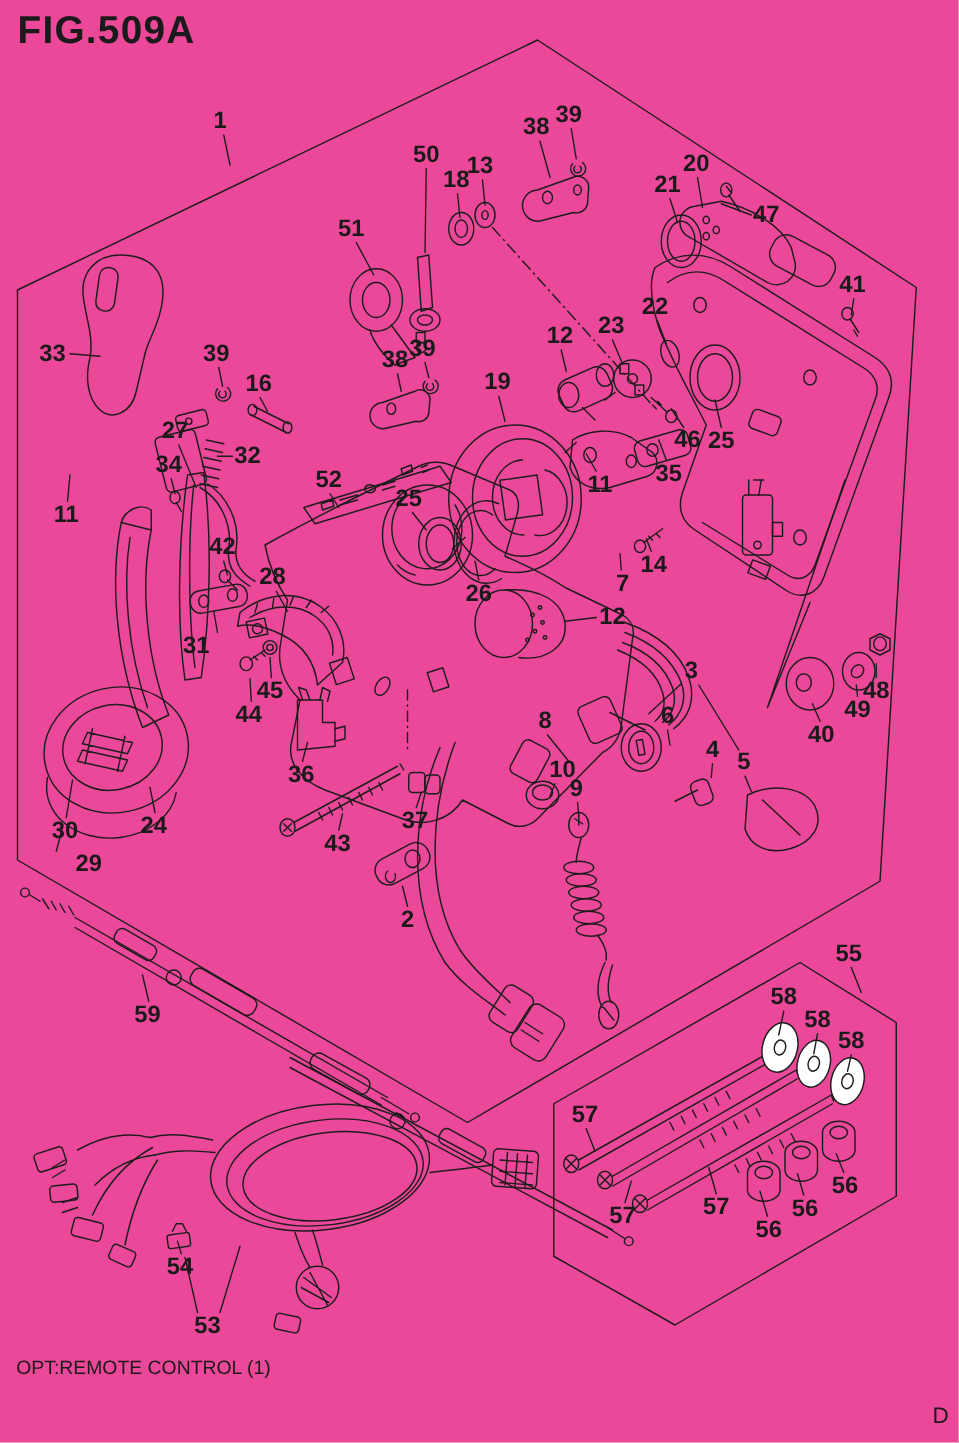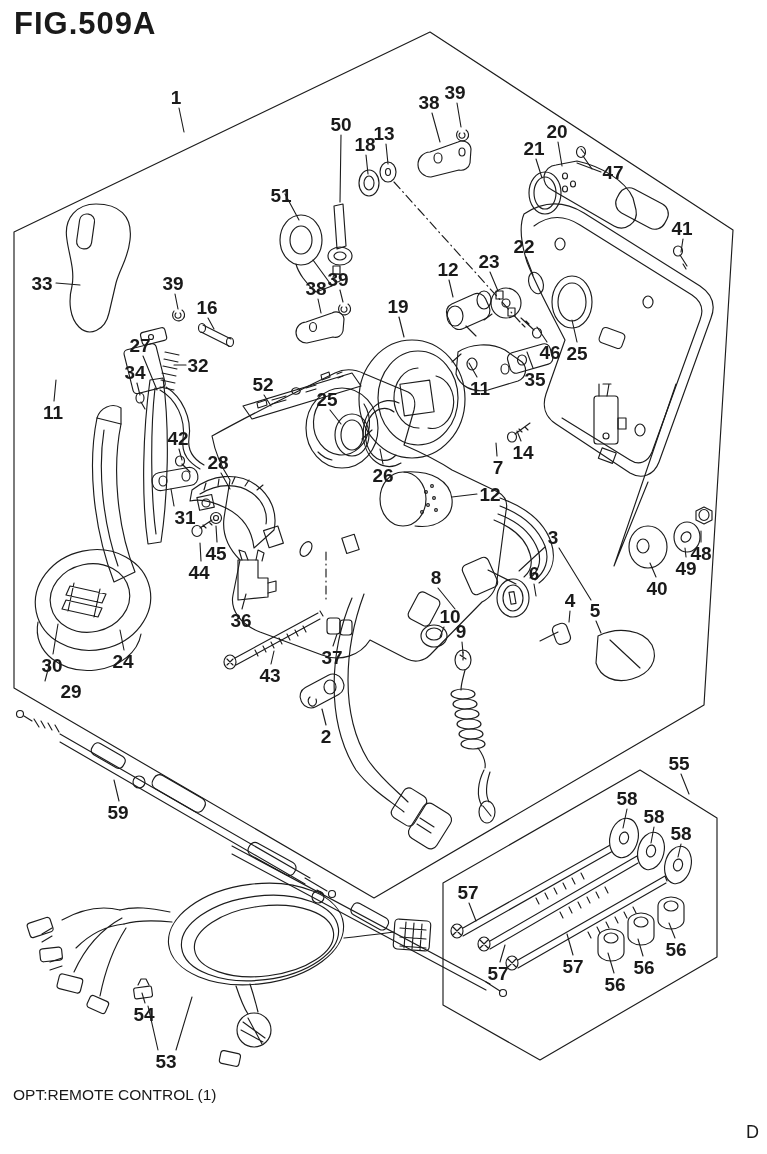--- a/index.html
+++ b/index.html
@@ -1,16 +1,16 @@
 <!DOCTYPE html>
 <html><head>
 <meta charset="utf-8">
 <style>
   html,body{margin:0;padding:0;background:#e8e8e8;}
-  .page{position:relative;width:767px;height:1154px;background:#ffffff;overflow:hidden;
+  .page{position:relative;width:767px;height:1154px;background:#ec4899;overflow:hidden;
         font-family:"Liberation Sans","DejaVu Sans",sans-serif;color:#1a1a1a;}
   .fig-title{position:absolute;left:14px;top:6px;font-size:31px;font-weight:600;letter-spacing:1px;}
   .art{position:absolute;left:0;top:0;}
   .part-label{position:absolute;transform:translate(-50%,-50%);font-size:19px;font-weight:bold;
               white-space:nowrap;line-height:1;}
   .caption{position:absolute;left:13px;top:1084px;font-size:15.5px;line-height:21px;}
   .page-marker{position:absolute;right:8px;top:1122px;font-size:18px;font-family:"Liberation Sans",sans-serif;}
   svg *{vector-effect:non-scaling-stroke;}
 </style>
 </head>
@@ -477,21 +477,21 @@
         <line x1="675" y1="938" x2="669" y2="923"></line>
         <line x1="158" y1="1050" x2="148" y2="1006"></line>
         <line x1="176" y1="1050" x2="192" y2="997"></line>
         <line x1="145" y1="1003" x2="142" y2="993"></line>
       </g>
   </svg>
 
   <div id="labels">
       <div class="part-label" style="left: 176px; top: 97px;">1</div>
       <div class="part-label" style="left: 42px; top: 283px;">33</div>
-      <div class="part-label" style="left: 281px; top: 183px; margin-top: 12px;">51</div>
+      <div class="part-label" style="left: 281px; top: 183px;">51</div>
       <div class="part-label" style="left: 341px; top: 124px;">50</div>
       <div class="part-label" style="left: 365px; top: 144px;">18</div>
       <div class="part-label" style="left: 384px; top: 133px;">13</div>
       <div class="part-label" style="left: 429px; top: 102px;">38</div>
       <div class="part-label" style="left: 455px; top: 92px;">39</div>
       <div class="part-label" style="left: 557px; top: 131px;">20</div>
       <div class="part-label" style="left: 534px; top: 148px;">21</div>
       <div class="part-label" style="left: 613px; top: 172px;">47</div>
       <div class="part-label" style="left: 682px; top: 228px;">41</div>
       <div class="part-label" style="left: 173px; top: 283px;">39</div>
@@ -511,21 +511,21 @@
       <div class="part-label" style="left: 535px; top: 379px;">35</div>
       <div class="part-label" style="left: 480px; top: 388px;">11</div>
       <div class="part-label" style="left: 327px; top: 399px;">25</div>
       <div class="part-label" style="left: 383px; top: 475px;">26</div>
       <div class="part-label" style="left: 498px; top: 467px;">7</div>
       <div class="part-label" style="left: 523px; top: 452px;">14</div>
       <div class="part-label" style="left: 490px; top: 494px;">12</div>
       <div class="part-label" style="left: 263px; top: 384px;">52</div>
       <div class="part-label" style="left: 178px; top: 438px;">42</div>
       <div class="part-label" style="left: 218px; top: 462px;">28</div>
-      <div class="part-label" style="left: 185px; top: 517px;">31</div>
+      <div class="part-label" style="left: 157px; top: 517px;">31</div>
       <div class="part-label" style="left: 216px; top: 553px;">45</div>
       <div class="part-label" style="left: 199px; top: 572px;">44</div>
       <div class="part-label" style="left: 241px; top: 620px;">36</div>
       <div class="part-label" style="left: 332px; top: 657px;">37</div>
       <div class="part-label" style="left: 270px; top: 675px;">43</div>
       <div class="part-label" style="left: 326px; top: 736px;">2</div>
       <div class="part-label" style="left: 52px; top: 665px;">30</div>
       <div class="part-label" style="left: 40px; top: 691px; margin-left: 31px;">29</div>
       <div class="part-label" style="left: 123px; top: 661px;">24</div>
       <div class="part-label" style="left: 118px; top: 812px;">59</div>

